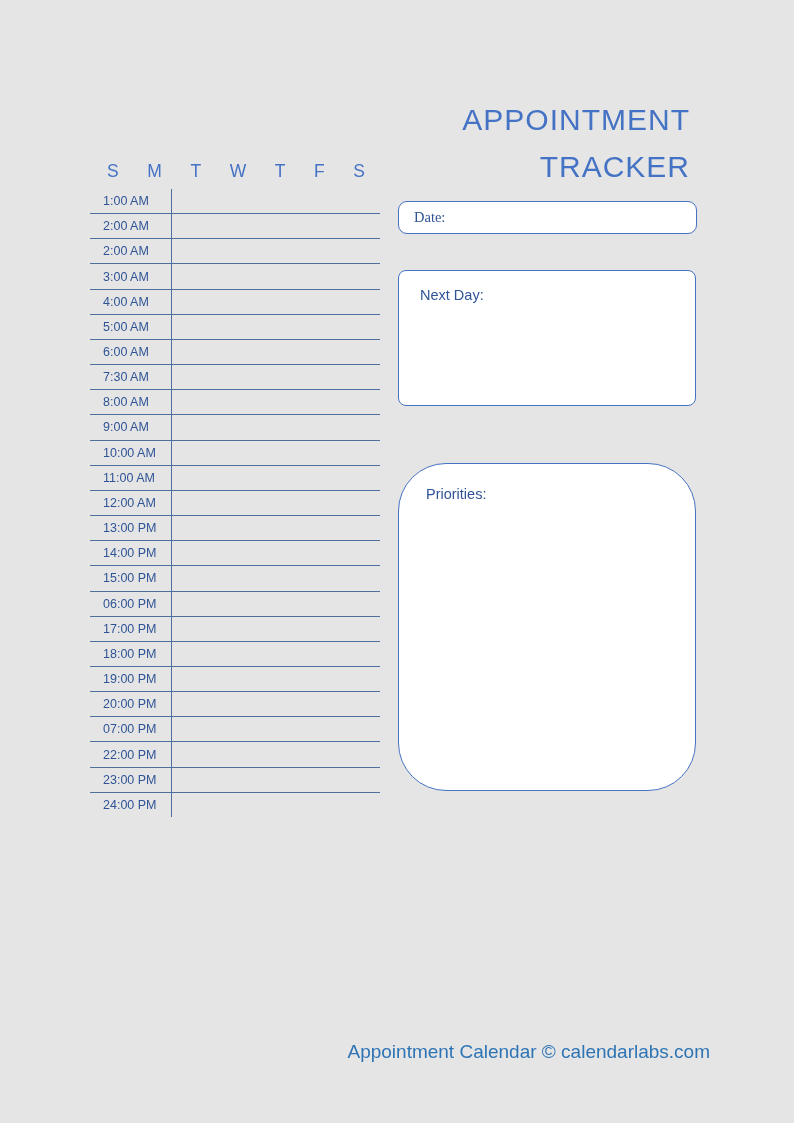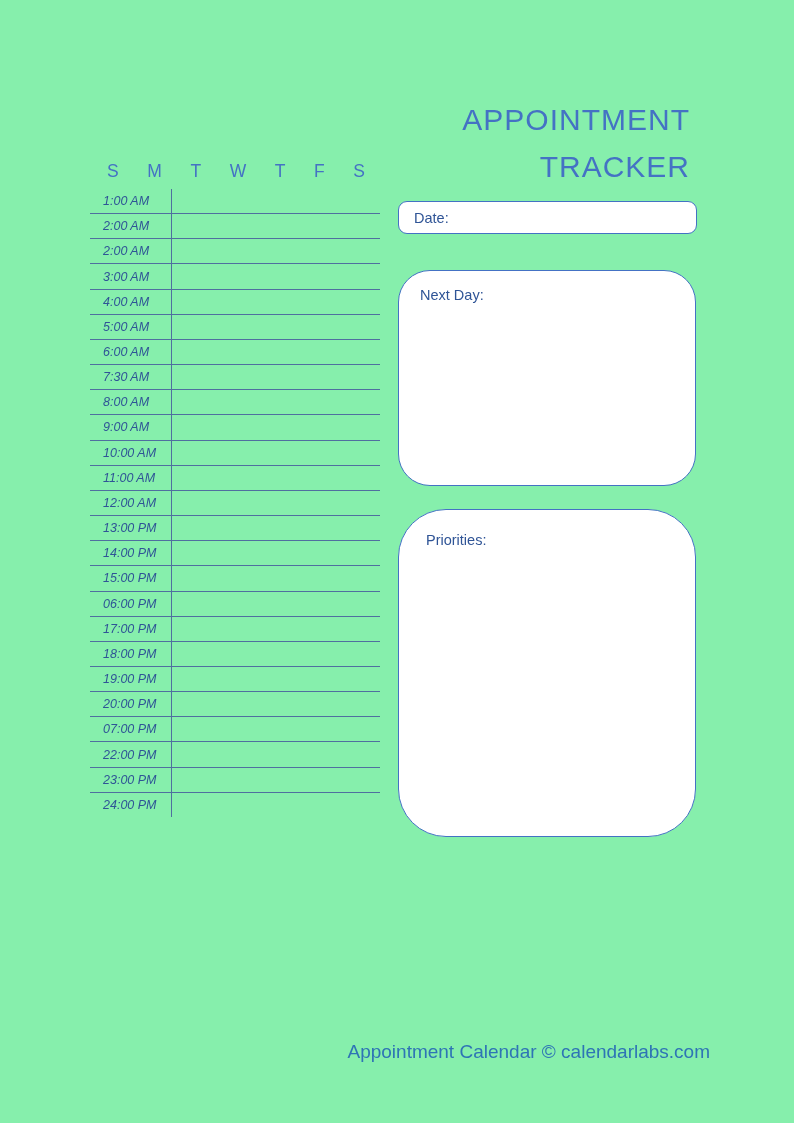--- a/index.html
+++ b/index.html
@@ -1,20 +1,20 @@
 <!DOCTYPE html>
 <html style="--title-blue: #4472C4; --deep-blue: #2F5496; --grid-line: #4F6F9F; --box-border: #4472C4; --footer-blue: #2E74B5;"><head>
 <meta charset="utf-8">
 <style>
   html, body { margin: 0; padding: 0; background: #ffffff; }
   .page {
     position: relative;
     width: 794px;
     height: 1123px;
-    background: #86efac;
+    background: #e5e5e5;
     font-family: "Liberation Sans", sans-serif;
     overflow: hidden;
   }
 
   
   .title {
     position: absolute;
     top: 96px;
     left: 0;
     width: 690px;
@@ -56,21 +56,20 @@
   }
   .time-rows {
     display: flex;
     flex-direction: column;
     height: 100%;
   }
   .time-row {
     flex: 1;
     display: flex;
     align-items: center;
-    font-style: italic;
   }
   .time-row:not(:last-child) { border-bottom: 1px solid var(--grid-line, #4F6F9F); }
   .time-label {
     padding-left: 13px;
     font-size: 12.5px;
     color: var(--deep-blue, #2F5496);
     white-space: nowrap;
   }
 
   
@@ -83,29 +82,29 @@
   .box-label {
     color: var(--deep-blue, #2F5496);
     font-size: 14.5px;
   }
   .date-box {
     left: 398px; top: 201px;
     width: 299px; height: 33px;
     border-radius: 9px;
     display: flex; align-items: center;
   }
-  .date-box .box-label { padding-left: 15px; }
+  .date-box .box-label { padding-left: 15px; font-family: Liberation Serif, serif; }
   .nextday-box {
     left: 398px; top: 270px;
-    width: 298px; height: 216px;
-    border-radius: 32px;
+    width: 298px; height: 136px;
+    border-radius: 8px;
   }
   .nextday-box .box-label { display: block; padding: 16px 0 0 21px; }
   .priorities-box {
-    left: 398px; top: 509px;
+    left: 398px; top: 463px;
     width: 298px; height: 328px;
     border-radius: 48px;
   }
   .priorities-box .box-label { display: block; padding: 22px 0 0 27px; }
   .notes-box {
     left: 92px; top: 835px;
     width: 606px; height: 180px;
     border-radius: 32px;
   }
   .notes-box .box-label { display: block; padding: 16px 0 0 16px; }

